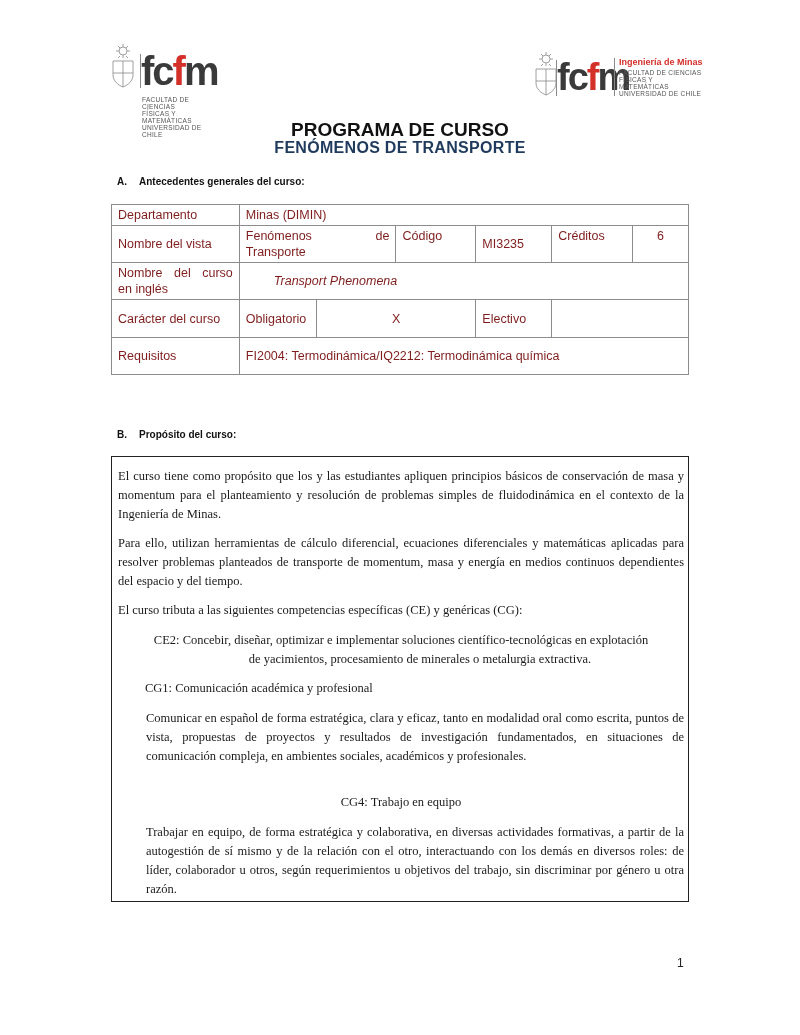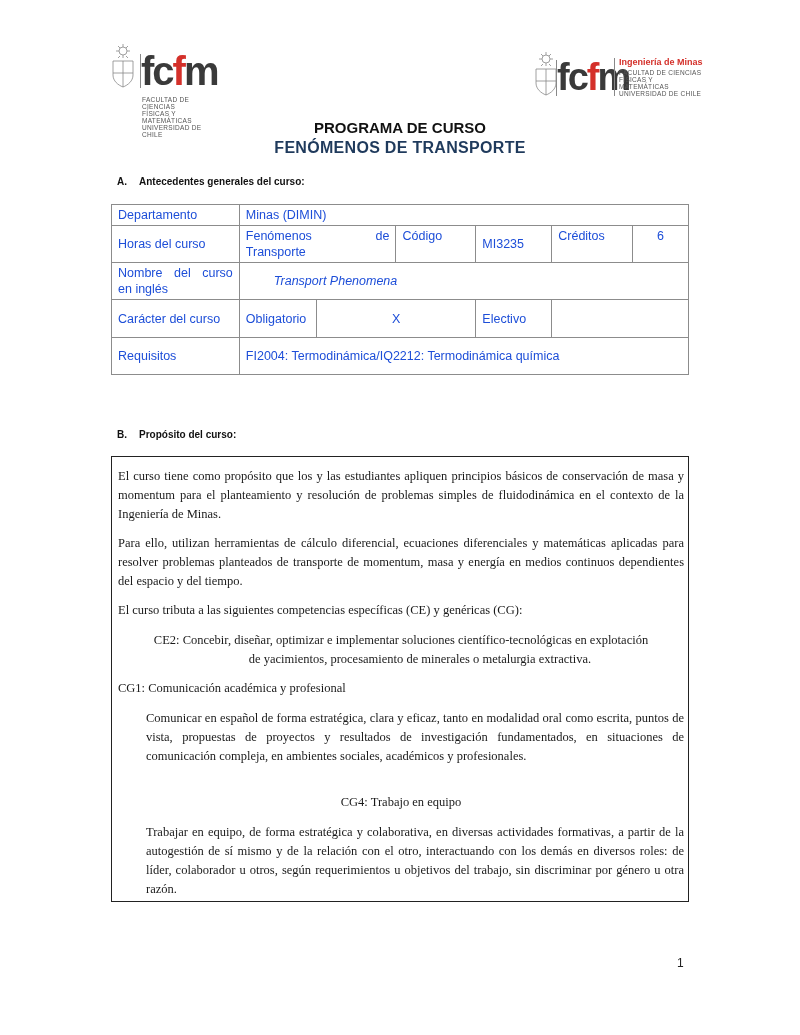--- a/index.html
+++ b/index.html
@@ -11,29 +11,29 @@
   .crest { position:absolute; width:26px; height:44px; }
   .fcfm { position:absolute; font-family:"Liberation Sans", sans-serif; font-weight:bold;
           font-size:40px; letter-spacing:-2px; color:#3a3a3a; line-height:40px; }
   .fcfm .f2 { color:#d4302a; }
   .fac { position:absolute; font-size:6.5px; line-height:7px; color:#555; letter-spacing:0.3px; }
   .vline { position:absolute; width:1px; background:#888; }
   .minas { position:absolute; font-size:9px; color:#d4302a; font-weight:bold; }
 
   
   .title1 { position:absolute; left:0; width:800px; top:119px; text-align:center;
-            font-weight:bold; font-size:15px; color:#111; }
+            font-weight:bold; font-size:19px; color:#111; }
   .title2 { position:absolute; left:0; width:800px; top:139px; text-align:center;
             font-weight:bold; font-size:16px; color:#1f3a5c; letter-spacing:0.3px; }
   .sec { position:absolute; left:117px; font-weight:bold; font-size:10px; color:#111; }
   .sec .n { display:inline-block; width:22px; }
 
   
   table.info { position:absolute; left:111px; top:204px; width:578px; border-collapse:collapse;
-               font-size:12.5px; color:#1d4ed8; }
+               font-size:12.5px; color:#7f1d1d; }
   table.info td { border:1px solid #8c8c8c; padding:2px 6px; vertical-align:top; line-height:16px; }
   table.info .c { text-align:center; }
   table.info .mid { vertical-align:middle; }
 
   
   .box { position:absolute; left:111px; top:456px; width:578px; height:446px;
          border:1.5px solid #222; box-sizing:border-box; }
   .p { position:absolute; left:118px; width:566px; font-size:12.5px; line-height:19px;
        color:#1a1a1a; text-align:justify;font-family:Liberation Serif, serif; }
   .p.ind { left:146px; width:538px; }
@@ -100,21 +100,21 @@
       <col style="width:76px">
       <col style="width:81px">
       <col style="width:56px">
   </colgroup>
   <tbody>
       <tr style="height:21px">
     <td>Departamento</td>
     <td colspan="6">Minas (DIMIN)</td>
   </tr>
   <tr style="height:37px">
-    <td class="mid">Horas del curso</td>
+    <td class="mid">Nombre del vista</td>
     <td colspan="2" style="text-align:justify;text-align-last:left;">Fenómenos de Transporte</td>
     <td>Código</td>
     <td class="mid">MI3235</td>
     <td>Créditos</td>
     <td class="c">6</td>
   </tr>
   <tr style="height:37px">
     <td style="text-align:justify;">Nombre del curso en inglés</td>
     <td colspan="6" class="mid" style="font-style:italic;padding-left:34px;">Transport Phenomena</td>
   </tr>
@@ -141,21 +141,21 @@
 <div class="p" style="top:467px;">El curso tiene como propósito que los y las estudiantes apliquen principios básicos de conservación de masa y momentum para el planteamiento y resolución de problemas simples de fluidodinámica en el contexto de la Ingeniería de Minas.</div>
 <div class="p" style="top:534px;">Para ello, utilizan herramientas de cálculo diferencial, ecuaciones diferenciales y matemáticas aplicadas para resolver problemas planteados de transporte de momentum, masa y energía en medios continuos dependientes del espacio y del tiempo.</div>
 <div class="p" style="top:601px;">El curso tributa a las siguientes competencias específicas (CE) y genéricas (CG):</div>
 
 <div class="p" style="top:631px;text-align:center;">
   <span>CE2:</span>
   <span>Concebir, diseñar, optimizar e implementar soluciones científico-tecnológicas en explotación</span><br>
   <span style="display:inline-block;padding-left:38px;">de yacimientos, procesamiento de minerales o metalurgia extractiva.</span>
 </div>
 
-<div class="p" style="top:679px;text-align:left;">
+<div class="p" style="top:679px;text-align:left;margin-left:27px;">
   <span>CG1:</span>
   <span>Comunicación académica y profesional</span>
 </div>
 <div class="p ind" style="top:709px;">Comunicar en español de forma estratégica, clara y eficaz, tanto en modalidad oral como escrita, puntos de vista, propuestas de proyectos y resultados de investigación fundamentados, en situaciones de comunicación compleja, en ambientes sociales, académicos y profesionales.</div>
 
 <div class="p" style="top:793px;text-align:center;">
   <span>CG4:</span>
   <span>Trabajo en equipo</span>
 </div>
 <div class="p ind" style="top:823px;">Trabajar en equipo, de forma estratégica y colaborativa, en diversas actividades formativas, a partir de la autogestión de sí mismo y de la relación con el otro, interactuando con los demás en diversos roles: de líder, colaborador u otros, según requerimientos u objetivos del trabajo, sin discriminar por género u otra razón.</div>

